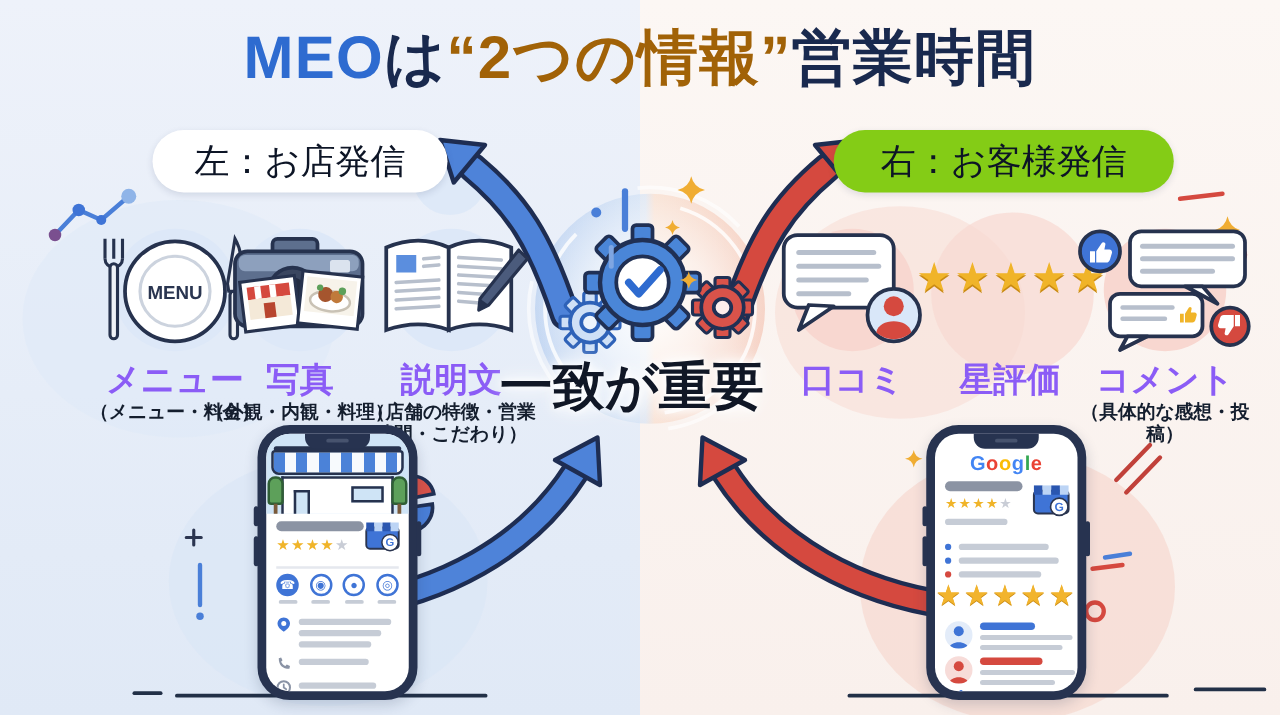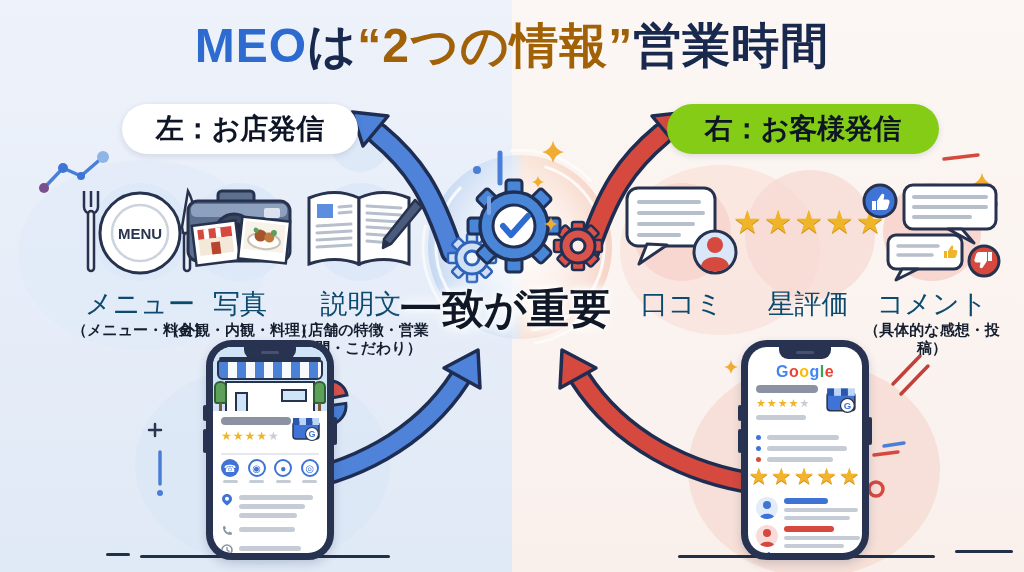--- a/index.html
+++ b/index.html
@@ -23,34 +23,34 @@
   .overlay { position:absolute; left:0; top:0; z-index:2; }
 
   
   .title { position:absolute; top:14px; left:0; width:100%; text-align:center; z-index:3;
            font-size:48px; font-weight:800; letter-spacing:1px; color:#19294e; }
   .title .t-blue { color:#2e6bd0; }
   .title .t-red  { color:#a16207;margin-top:40px; }
 
   
   .pill { position:absolute; z-index:3; display:flex; align-items:center; justify-content:center;
-          height:50px; border-radius:27px; font-size:28px; font-weight:700; color:#0d1526;
+          height:50px; border-radius:27px; font-size:28px; font-weight:400; color:#0d1526;
           box-shadow:0 2px 6px rgba(40,60,100,.14); }
   .pill-left  { left:122px; top:104px; width:236px; background:#ffffff; }
   .pill-right { left:667px; top:104px; width:272px; background:#84cc16; }
 
   
   .item { position:absolute; top:176px; width:150px; text-align:center; z-index:3; }
   .item .icon-zone { position:relative; height:112px; }
   .item .icon-bg { position:absolute; left:50%; top:50%; transform:translate(-50%,-50%);
                    width:98px; height:98px; border-radius:50%; }
   .left-side  .icon-bg { background:#dde8f8; }
   .right-side .icon-bg { background:#f8d7d0; }
   .item .icon-svg { position:absolute; left:50%; top:50%; transform:translate(-50%,-50%); }
-  .item-title { font-size:27px; font-weight:400; color:#0c4a6e; line-height:1.05; margin-top:2px; }
+  .item-title { font-size:27px; font-weight:700; color:#8b5cf6; line-height:1.05; margin-top:2px; }
   .item-sub   { font-size:15px; font-weight:700; color:#141e2e; line-height:1.2; margin-top:3px; }
   #item-menu    { left:37px;margin-left:28px; }
   #item-photo   { left:165px; }
   #item-desc    { left:286px; }
   #item-kuchikomi { left:607px; }
   #item-stars     { left:733px; width:150px; }
   #item-comment   { left:851px; width:162px; }
   .stars-big-icon { font-size:32px; letter-spacing:2px; color:#f0b429;
                     text-shadow:0 1px 0 #c98a12; line-height:1; padding-top:30px; }
 

